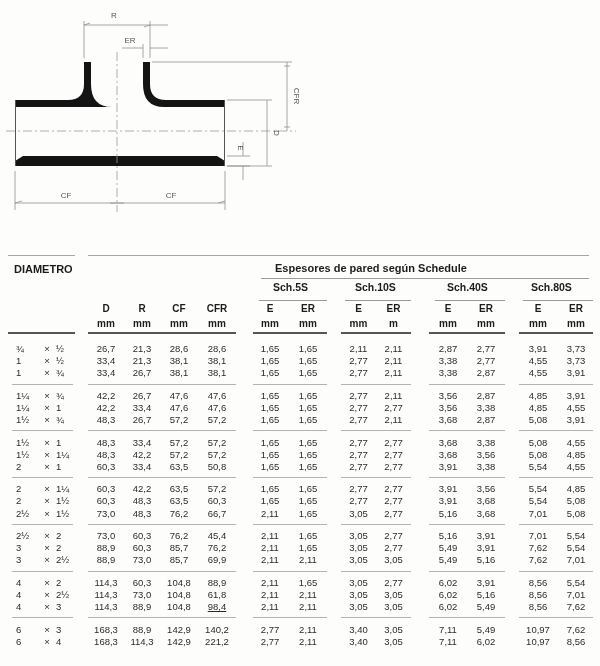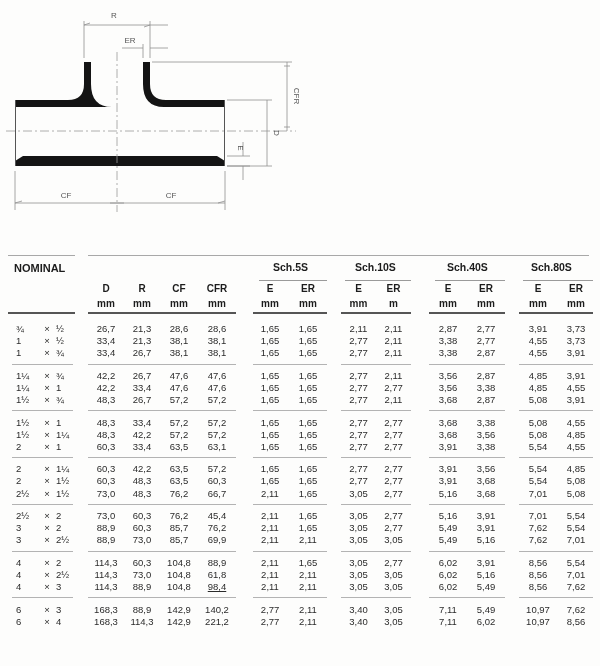--- a/index.html
+++ b/index.html
@@ -65,23 +65,26 @@
     <text class="dimtext" x="171" y="198" text-anchor="middle">CF</text>
   </svg>
 
   <div id="tableArea">
 
     <div class="grid" style="height:4px;">
       <div class="rule-thin" style="grid-column:1/2;margin-left:8px;margin-right:13px;"></div>
       <div class="rule-thin" style="grid-column:2/18;margin-right:6px;"></div>
     </div>
 
+    <div class="grid" style="height:20px;">
+      <div class="hcell" style="grid-column:1/2;padding-left:14px;line-height:20px;">DIAMETRO</div>
+      <div class="hcell" style="grid-column:7/18;padding-left:14px;line-height:18px;border-bottom:1px solid #9a9a9a;margin-left:10px;margin-right:6px;">Espesores de pared según Schedule</div>
+    </div>
 
     <div class="grid" style="height:22px;">
-      <div class="hcell" style="grid-column:1/2;padding-left:14px;line-height:18px;">NOMINAL</div>
       <div class="schname" style="grid-column:7/9;padding-left:14px;margin-left:8px;margin-top:2px;">Sch.5S</div>
       <div class="schname" style="grid-column:10/12;padding-left:10px;margin-left:4px;margin-top:2px;">Sch.10S</div>
       <div class="schname" style="grid-column:13/15;padding-left:12px;margin-left:6px;margin-top:2px;">Sch.40S</div>
       <div class="schname" style="grid-column:16/18;padding-left:8px;margin-left:4px;margin-right:2px;margin-top:2px;">Sch.80S</div>
     </div>
 
     <div class="grid" style="height:16px;">
       <div class="colh" style="grid-column:2/3;">D</div>
       <div class="colh" style="grid-column:3/4;">R</div>
       <div class="colh" style="grid-column:4/5;">CF</div>
@@ -291,21 +294,21 @@
         </div>
         <div class="grid row">
           <div class="nominal" style="grid-column: 1 / 2;">
             <span class="na">2</span>
             <span class="nx">×</span>
             <span class="nb">1</span>
           </div>
           <div class="num" style="grid-column: 2 / 3;">60,3</div>
           <div class="num" style="grid-column: 3 / 4;">33,4</div>
           <div class="num" style="grid-column: 4 / 5;">63,5</div>
-          <div class="num" style="grid-column: 5 / 6;">63,1</div>
+          <div class="num" style="grid-column: 5 / 6;">50,8</div>
           <div class="num" style="grid-column: 7 / 8;">1,65</div>
           <div class="num" style="grid-column: 8 / 9;">1,65</div>
           <div class="num" style="grid-column: 10 / 11;">2,77</div>
           <div class="num" style="grid-column: 11 / 12;">2,77</div>
           <div class="num" style="grid-column: 13 / 14;">3,91</div>
           <div class="num" style="grid-column: 14 / 15;">3,38</div>
           <div class="num" style="grid-column: 16 / 17;">5,54</div>
           <div class="num" style="grid-column: 17 / 18;">4,55</div>
         </div>
         <div class="grid sep-row">

